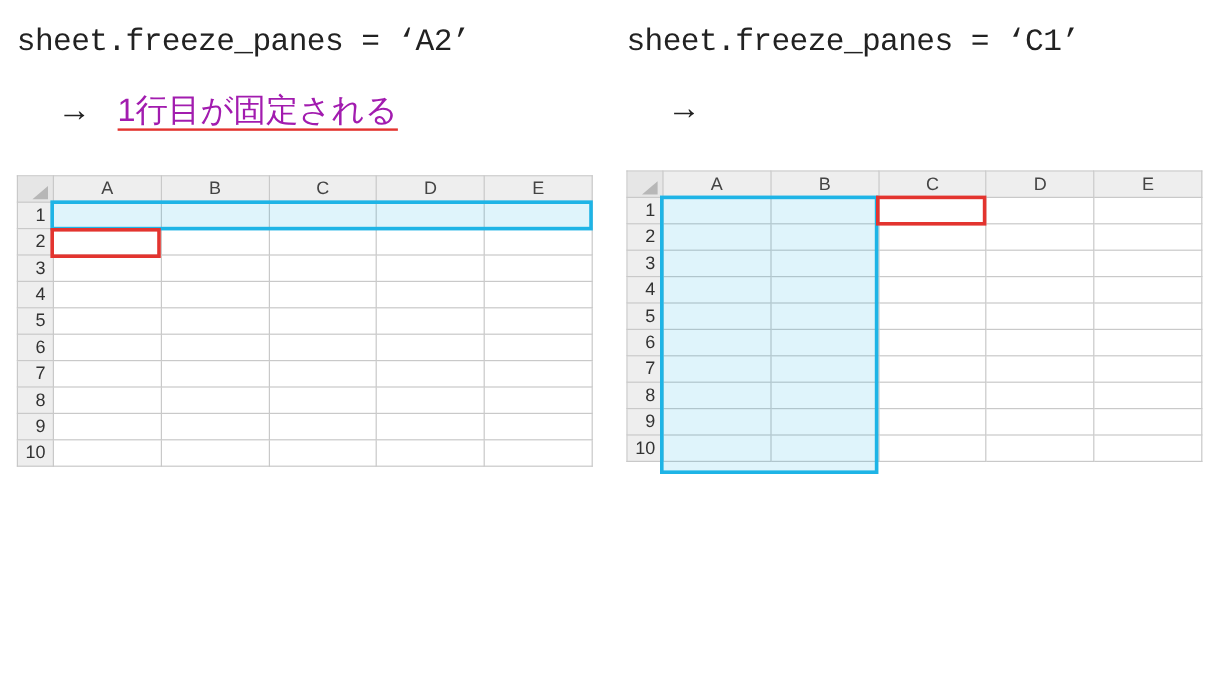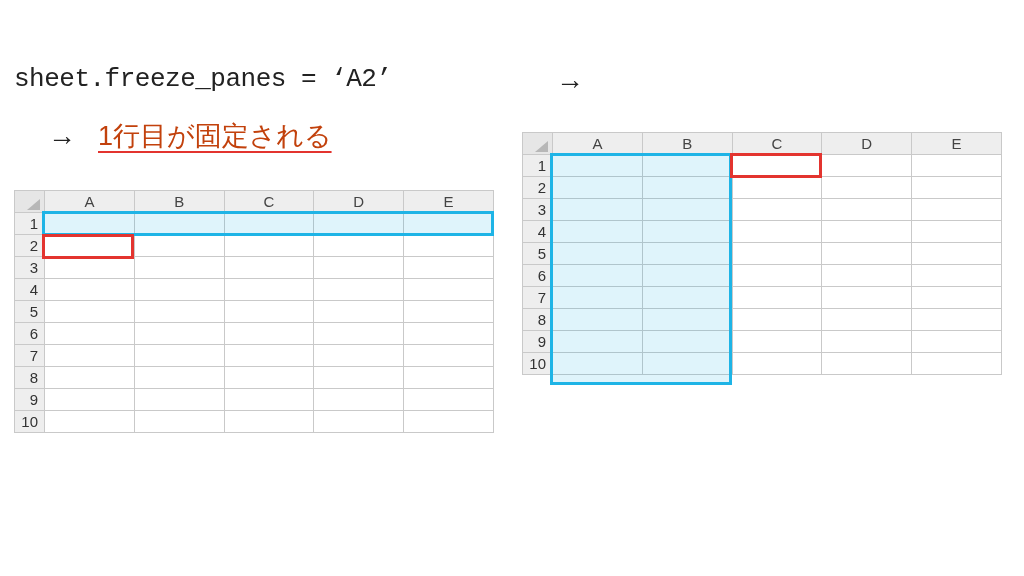--- a/index.html
+++ b/index.html
@@ -4,21 +4,21 @@
 <style>
   * { box-sizing: border-box; }
   body {
     margin: 0;
     padding: 20px 14px;
     font-family: "Hiragino Sans", "Meiryo", sans-serif;
     background: #fff;
     width: 1024px;
     height: 576px;
   }
-  .row { display: flex; gap: 20px; margin-top: 44px; }
+  .row { display: flex; gap: 20px; }
   .panel { flex: 1; }
   .code-line {
     font-family: "Courier New", monospace;
     font-size: 26px;
     letter-spacing: -0.5px;
     color: #222;
     margin-bottom: 24px;
   }
   .desc-line {
     display: flex;
@@ -26,21 +26,21 @@
     gap: 22px;
     padding-left: 34px;
     margin-bottom: 36px;
   }
   .arrow {
     font-size: 28px;
     color: #222;
   }
   .desc-text {
     font-size: 27px;
-    color: #c2410c;
+    color: #a21caf;
     text-decoration: underline;
     text-decoration-color: #e3342f;
     text-decoration-thickness: 2px;
     text-underline-offset: 6px;
   }
 
   .grid-wrap {
     position: relative;
     width: 480px;
   }
@@ -203,20 +203,21 @@
               <td></td>
             </tr>
         </tbody>
       </table>
       <div id="left-frozen" class="overlay frozen" style="left: 28px; top: 21px; width: 452px; height: 25px;"></div>
       <div id="left-anchor" class="overlay anchor" style="left: 28px; top: 44px; width: 92px; height: 25px;"></div>
     </div>
   </div>
 
   <div class="panel">
+    <div class="code-line">sheet.freeze_panes = ‘C1’</div>
     <div class="desc-line">
       <span class="arrow">→</span>
     </div>
 
     <div class="grid-wrap">
       <table class="sheet">
         <thead>
           <tr>
             <th>
                 <div class="corner-tri"></div>

